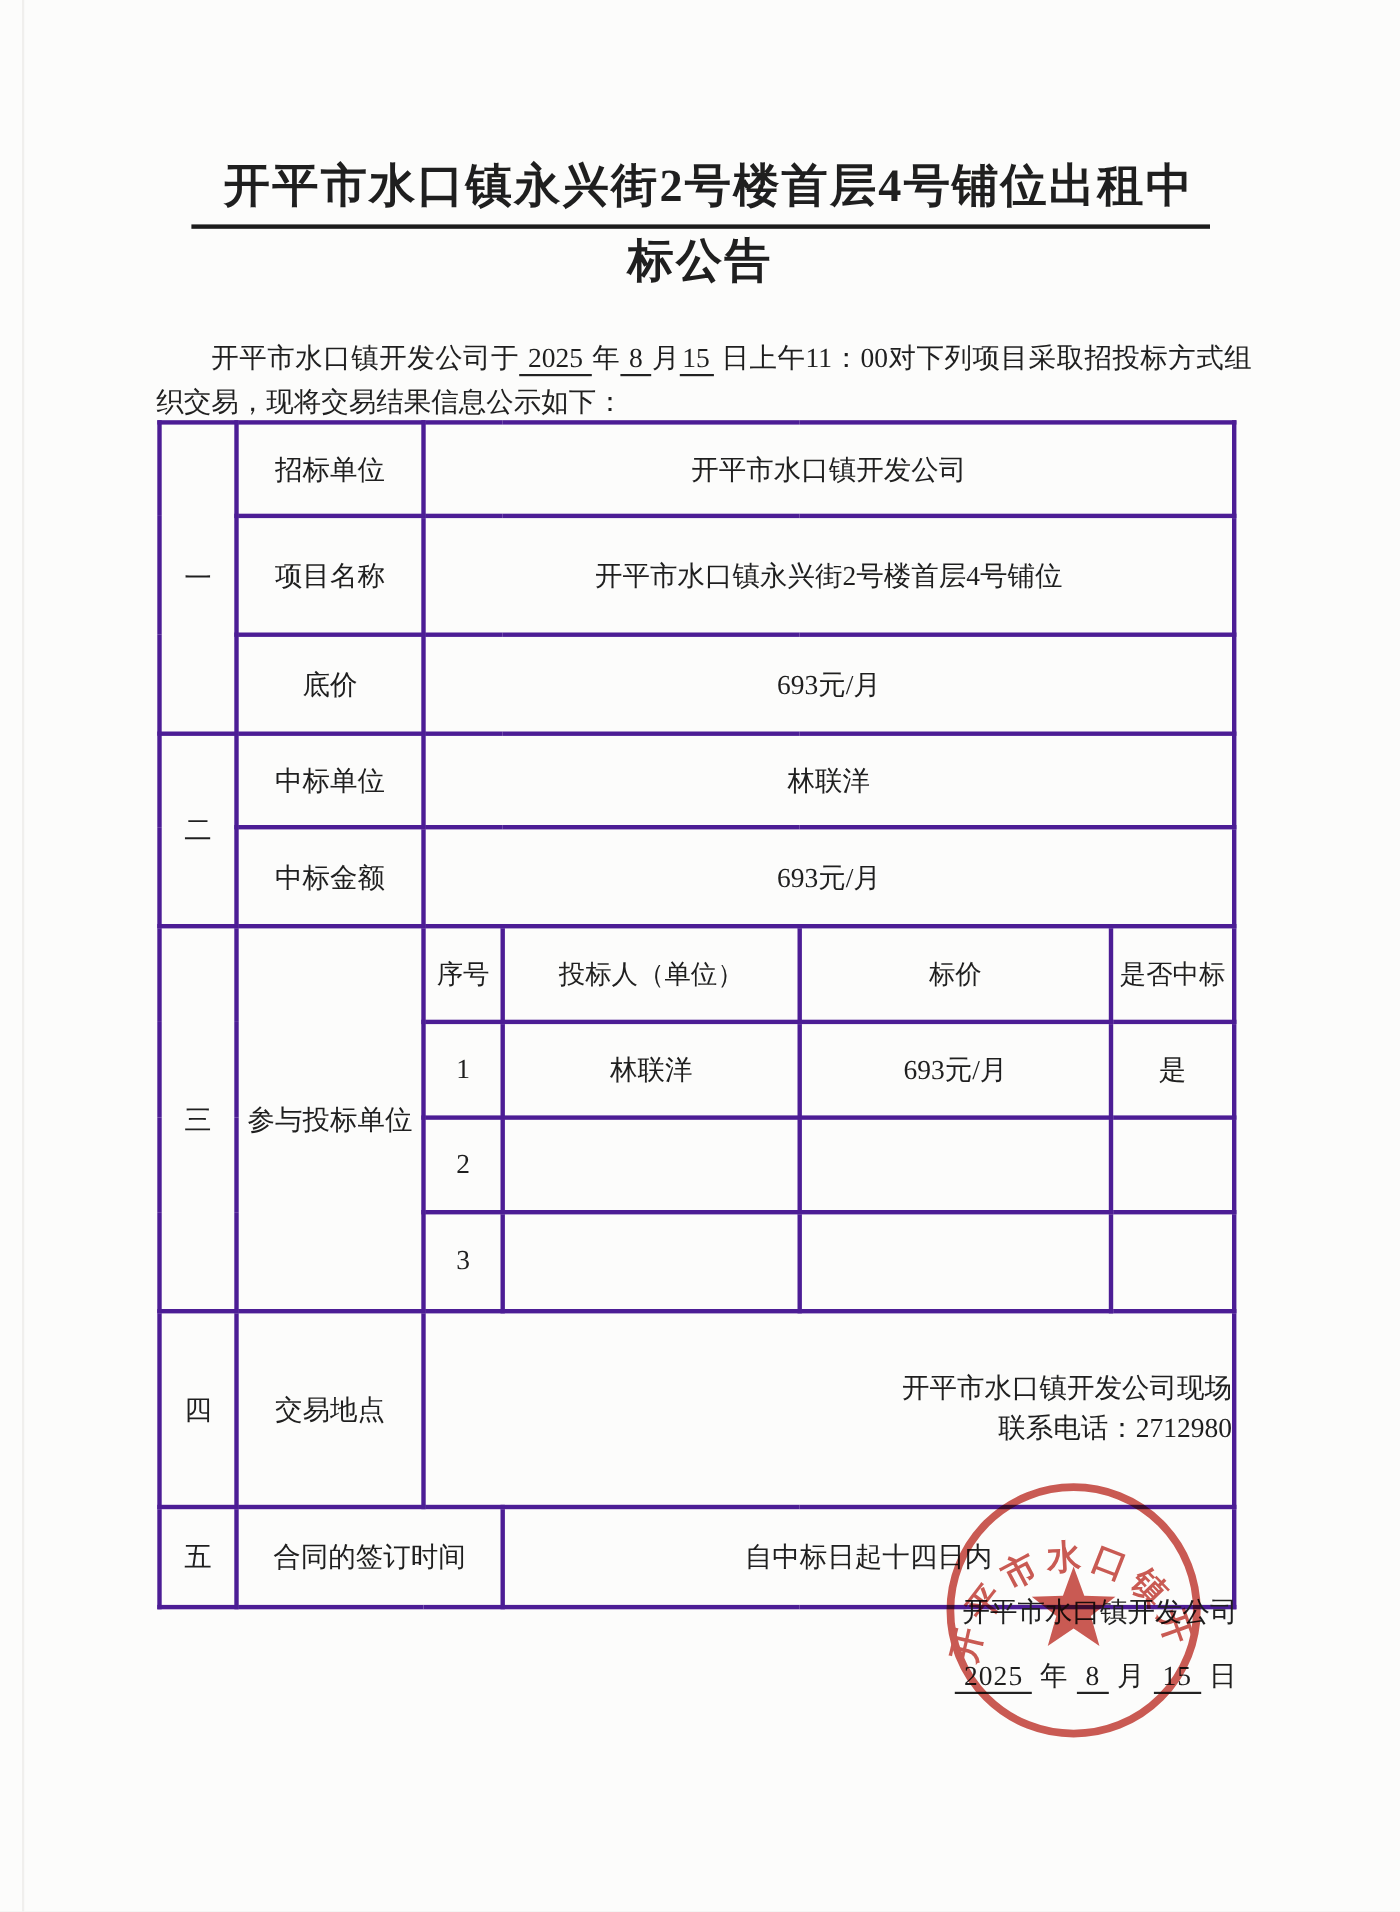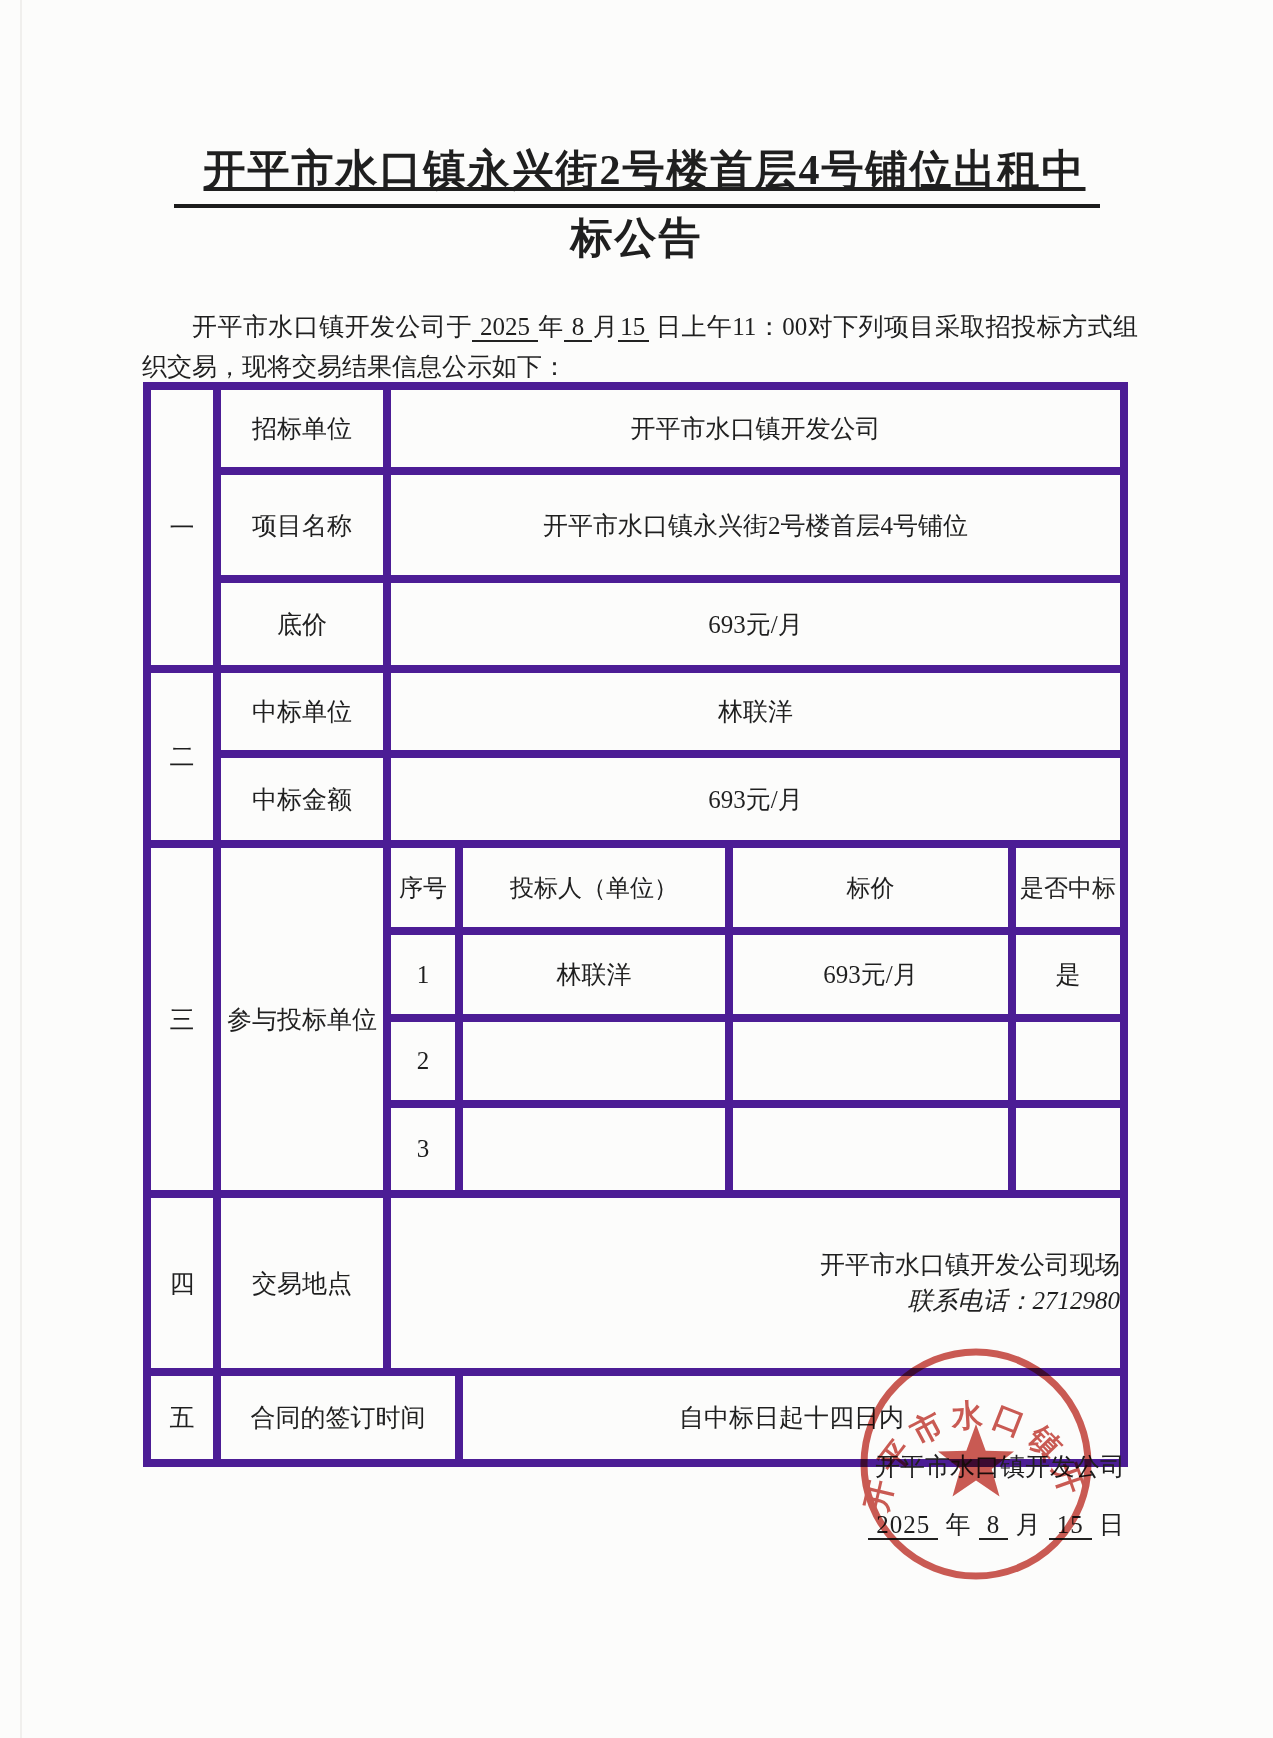--- a/index.html
+++ b/index.html
@@ -21,21 +21,20 @@
     position:absolute;top:140px;left:0;width:100%;
     text-align:center;
     font-size:42px;font-weight:bold;
     line-height:60px;
     letter-spacing:2px;
   }
   .title .u{
     border-bottom:4px solid #1c1c1c;
     padding:0 14px 4px 30px;
     display:inline-block;
-    text-decoration:underline;
   }
   
   .intro{
     position:absolute;top:266px;left:142px;width:996px;
     font-size:25px;line-height:40px;
     text-indent:50px;
     text-align:justify;
     margin-top:41px;
   }
   .num-u{
@@ -45,31 +44,31 @@
   .num-u.tight{padding:0 4px 0 2px;}
   
   table.main{
     position:absolute;top:382px;left:143px;
     border-collapse:collapse;
     table-layout:fixed;
     width:977px;
     font-size:25px;
   }
   table.main td{
-    border:8px solid #4c1d95;
+    border:4px solid #4c1d95;
     text-align:center;
     vertical-align:middle;
     padding:0;
     overflow:hidden;
   }
   table.main{border:3px solid #232323;}
   tr.sec td{border-top:3px solid #000000;}
   td.leftal{text-align:left;padding-left:12px;}
   .loc-line{margin:0 0 0 14px;text-align:right;line-height:36px;}
-  .loc-line + .loc-line{font-style:italic;}
+  .loc-line + .loc-line{}
   .hdr{font-size:24px;}
   
   .signature{
     position:absolute;top:1450px;right:148px;
     text-align:right;
     font-size:25px;
     line-height:34px;
   }
   .signature .date-line{margin-top:24px;letter-spacing:1px;}
   

